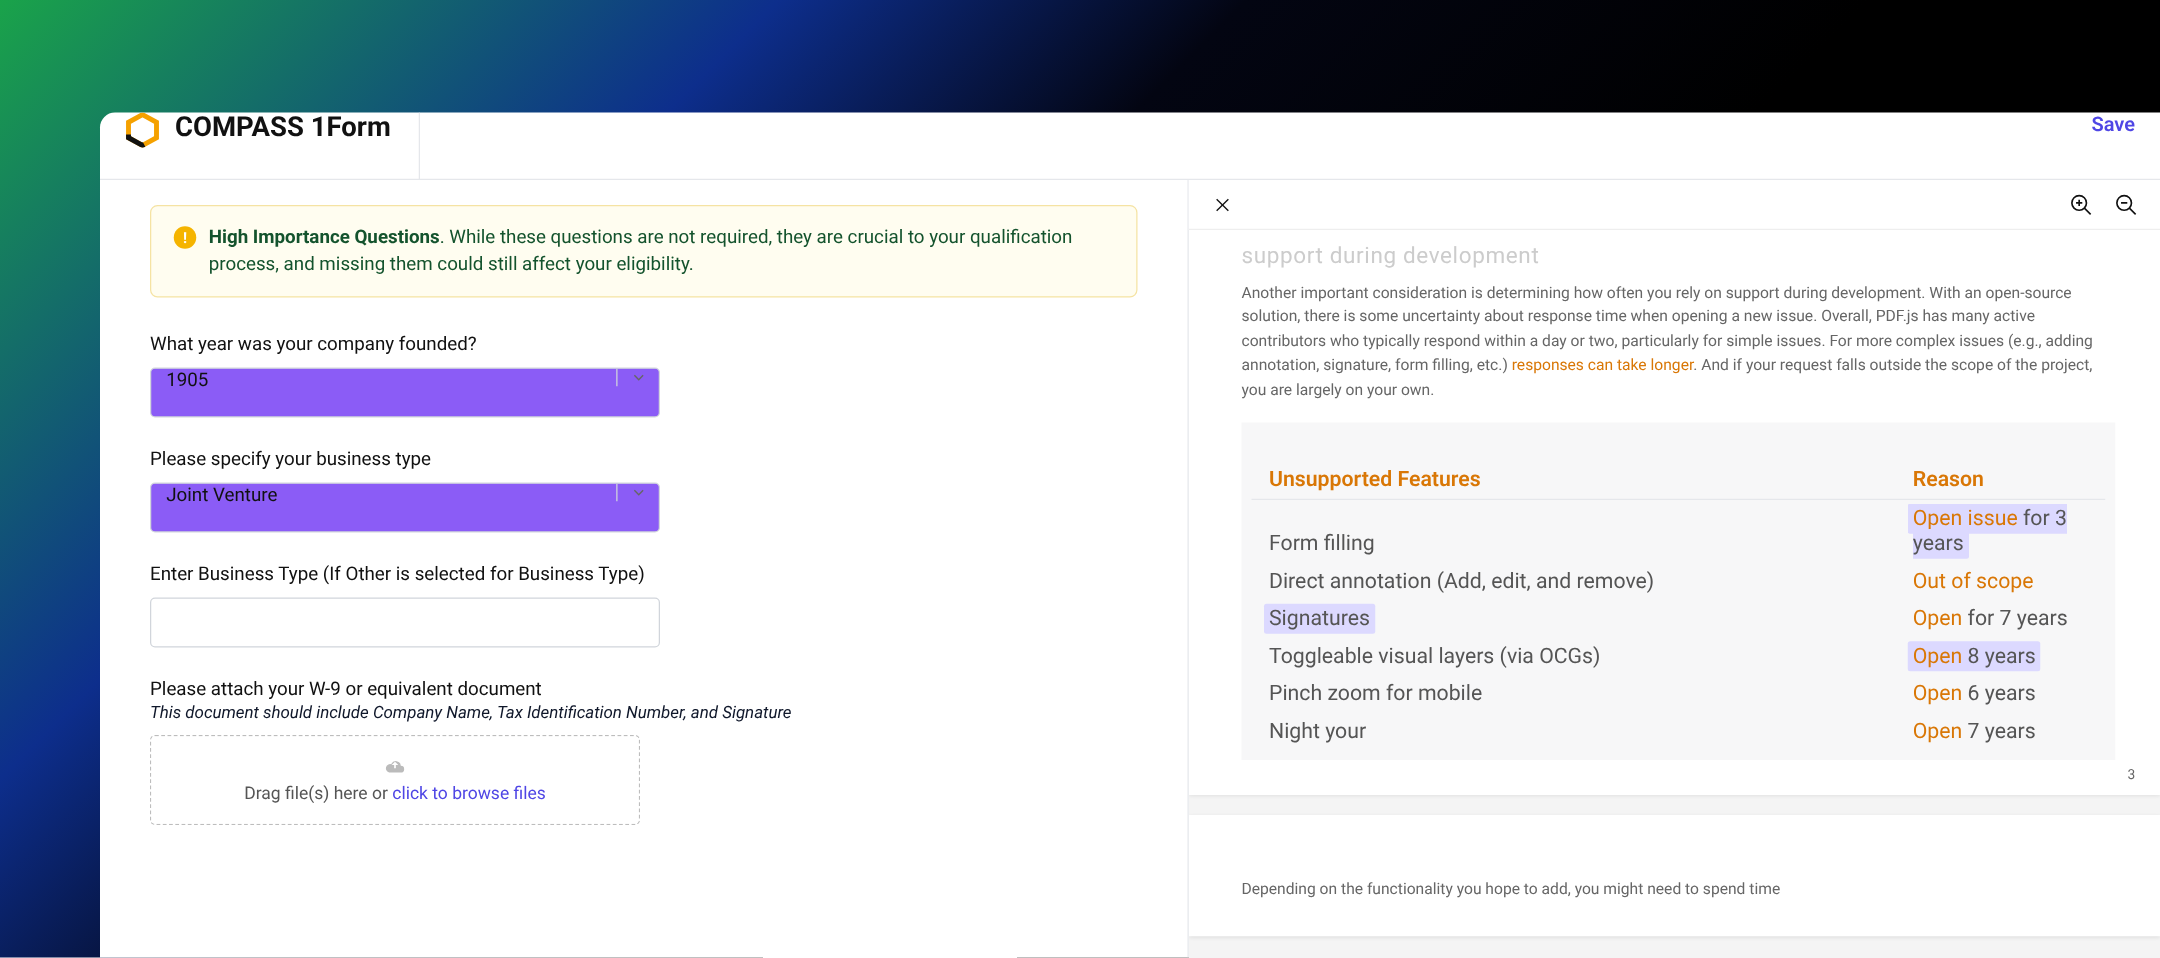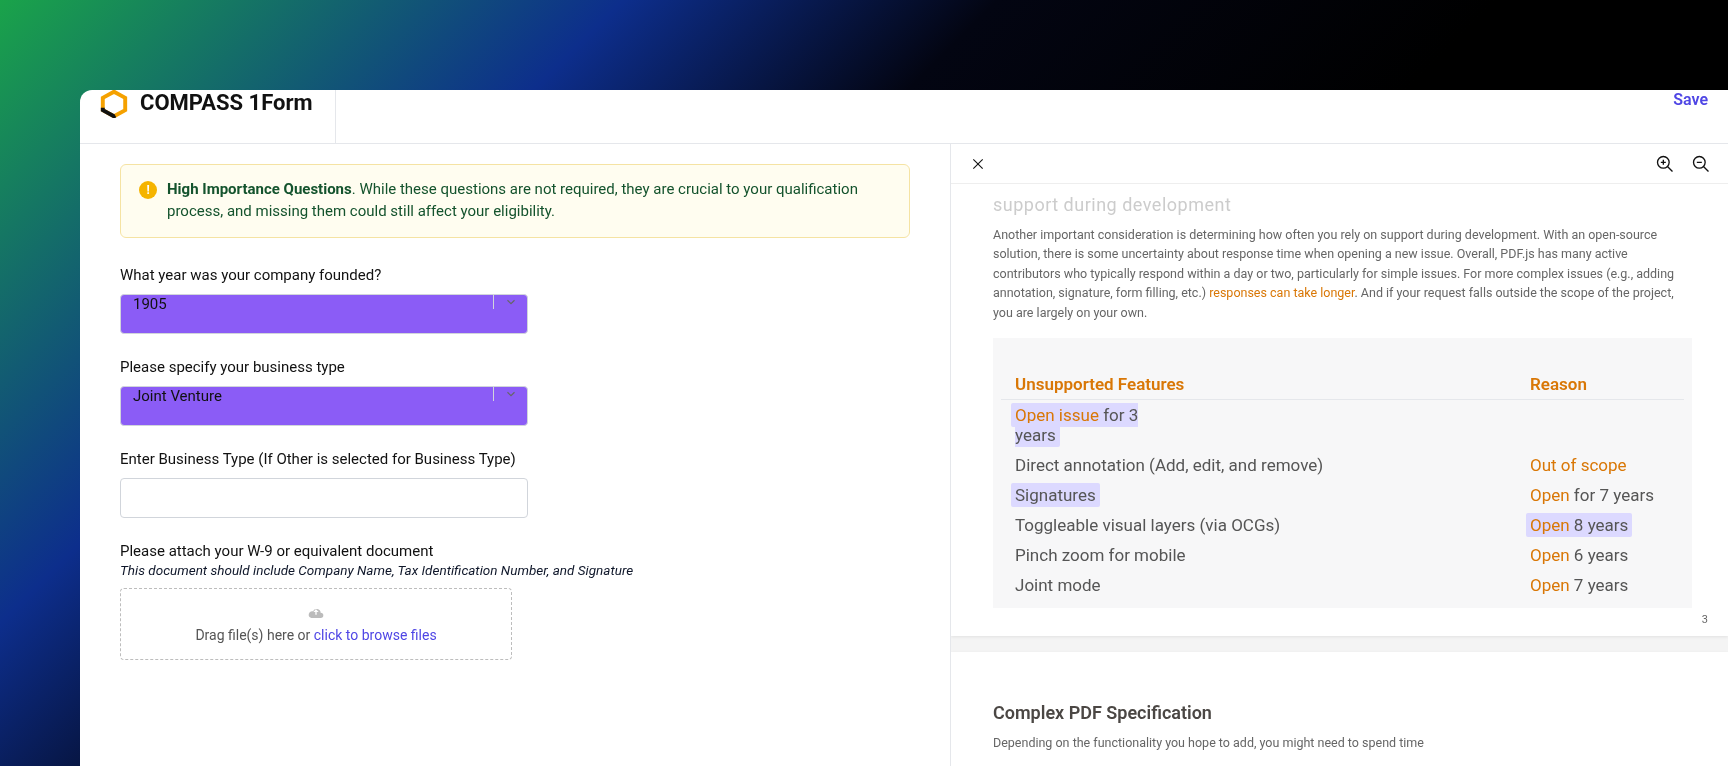--- a/index.html
+++ b/index.html
@@ -157,49 +157,49 @@
             <span>Another important consideration is determining how often you rely on support during development. With an open-source solution, there is some uncertainty about response time when opening a new issue. Overall, PDF.js has many active contributors who typically respond within a day or two, particularly for simple issues. For more complex issues (e.g., adding annotation, signature, form filling, etc.) </span><span class="link">responses can take longer</span><span>. And if your request falls outside the scope of the project, you are largely on your own.</span>
           </p>
 
           <div class="doc-table">
             <div class="row header">
               <div class="c1">Unsupported Features</div>
               <div class="c2">Reason</div>
             </div>
             <div id="tbody">
                 <div class="row">
+                  <div class="c1">Form filling</div>
                   <div class="c2"><span class="hlspan"><span class="orange">Open issue</span> for 3 years</span></div>
                 </div>
                 <div class="row">
                   <div class="c1">Direct annotation (Add, edit, and remove)</div>
                   <div class="c2"><span><span class="orange">Out of scope</span></span></div>
                 </div>
                 <div class="row ">
                   <div class="c1"><span class="hlspan">Signatures</span></div>
                   <div class="c2"><span><span class="orange">Open</span> for 7 years</span></div>
                 </div>
                 <div class="row">
                   <div class="c1">Toggleable visual layers (via OCGs)</div>
                   <div class="c2"><span class="hlspan"><span class="orange">Open</span> 8 years</span></div>
                 </div>
                 <div class="row">
                   <div class="c1">Pinch zoom for mobile</div>
                   <div class="c2"><span><span class="orange">Open</span> 6 years</span></div>
                 </div>
                 <div class="row">
-                  <div class="c1">Joint mode</div>
+                  <div class="c1">Night your</div>
                   <div class="c2"><span><span class="orange">Open</span> 7 years</span></div>
                 </div>
               </div>
           </div>
 
           <div class="pagenum">3</div>
         </div>
 
         <div class="doc-page" style="padding-top:50px">
-          <div class="doc-heading2">Complex PDF Specification</div>
           <p class="doc-paragraph">Depending on the functionality you hope to add, you might need to spend time</p>
         </div>
       </div>
     </div>
 
   </div>
 </div>
 
 </body></html>

